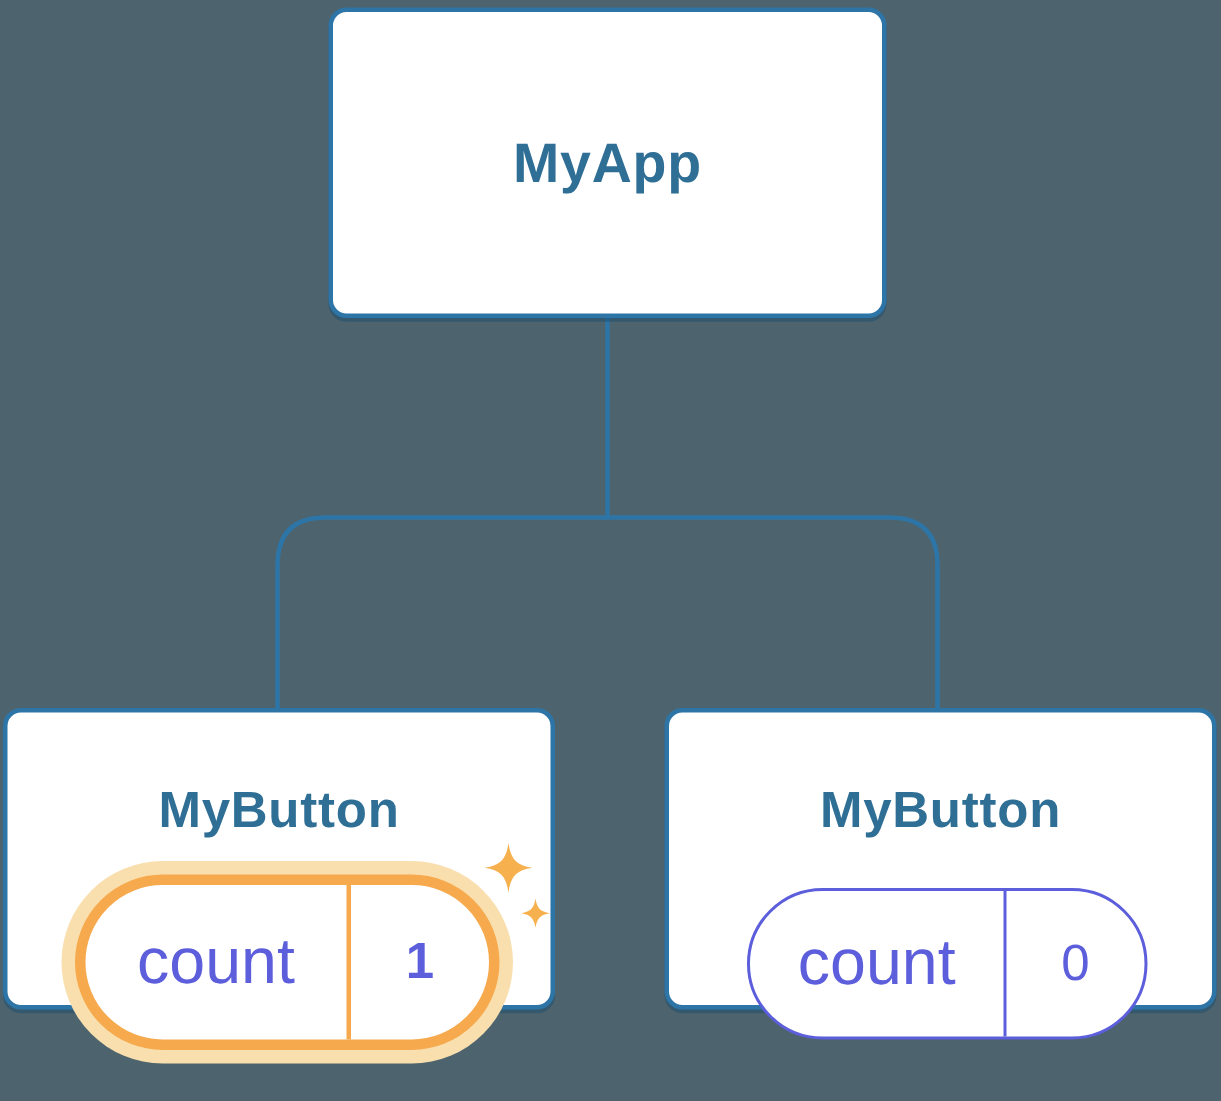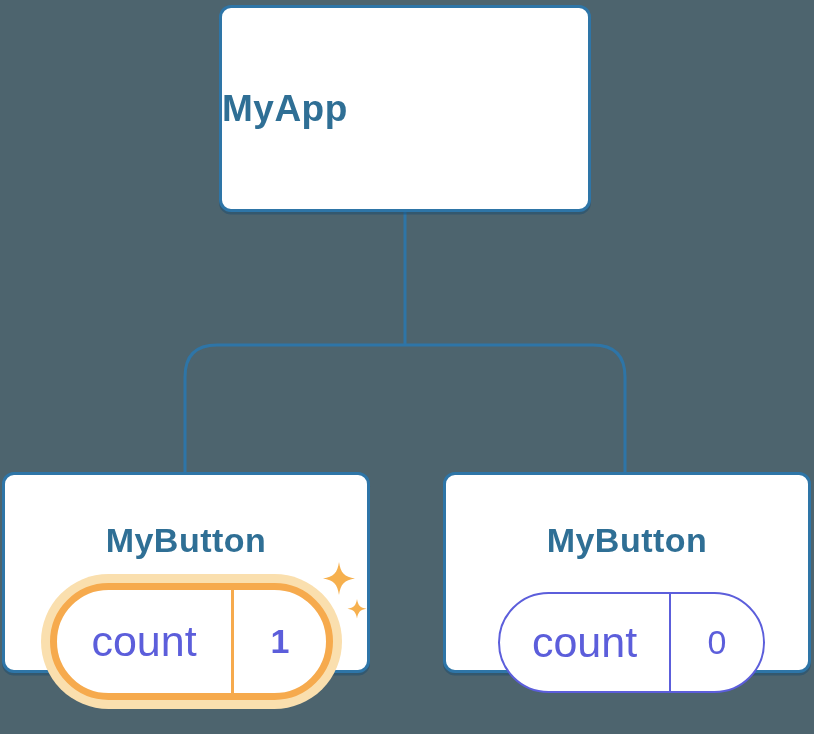--- a/index.html
+++ b/index.html
@@ -25,21 +25,21 @@
   .connector-svg{position:absolute;left:0;top:0;width:814px;height:734px;}
   .card{
     position:absolute;
     background:var(--card-bg);
     border:3px solid var(--card-border);
     border-radius:12px;
     box-shadow:0 2.5px 0 rgba(23,74,110,0.45);
   }
   .card-root{
     left:219px;top:5px;width:372px;height:207px;
-    display:flex;align-items:center;
+    display:flex;align-items:center;justify-content:center;
   }
   .root-label{
     font-size:37px;font-weight:600;color:var(--title);letter-spacing:0.5px;
   }
   .card-child{width:368px;height:201px;top:472px;}
   .card-child-left{left:2px;}
   .card-child-right{left:443px;}
   .child-title{
     position:absolute;left:0;top:46px;width:100%;
     text-align:center;font-size:34px;font-weight:600;

